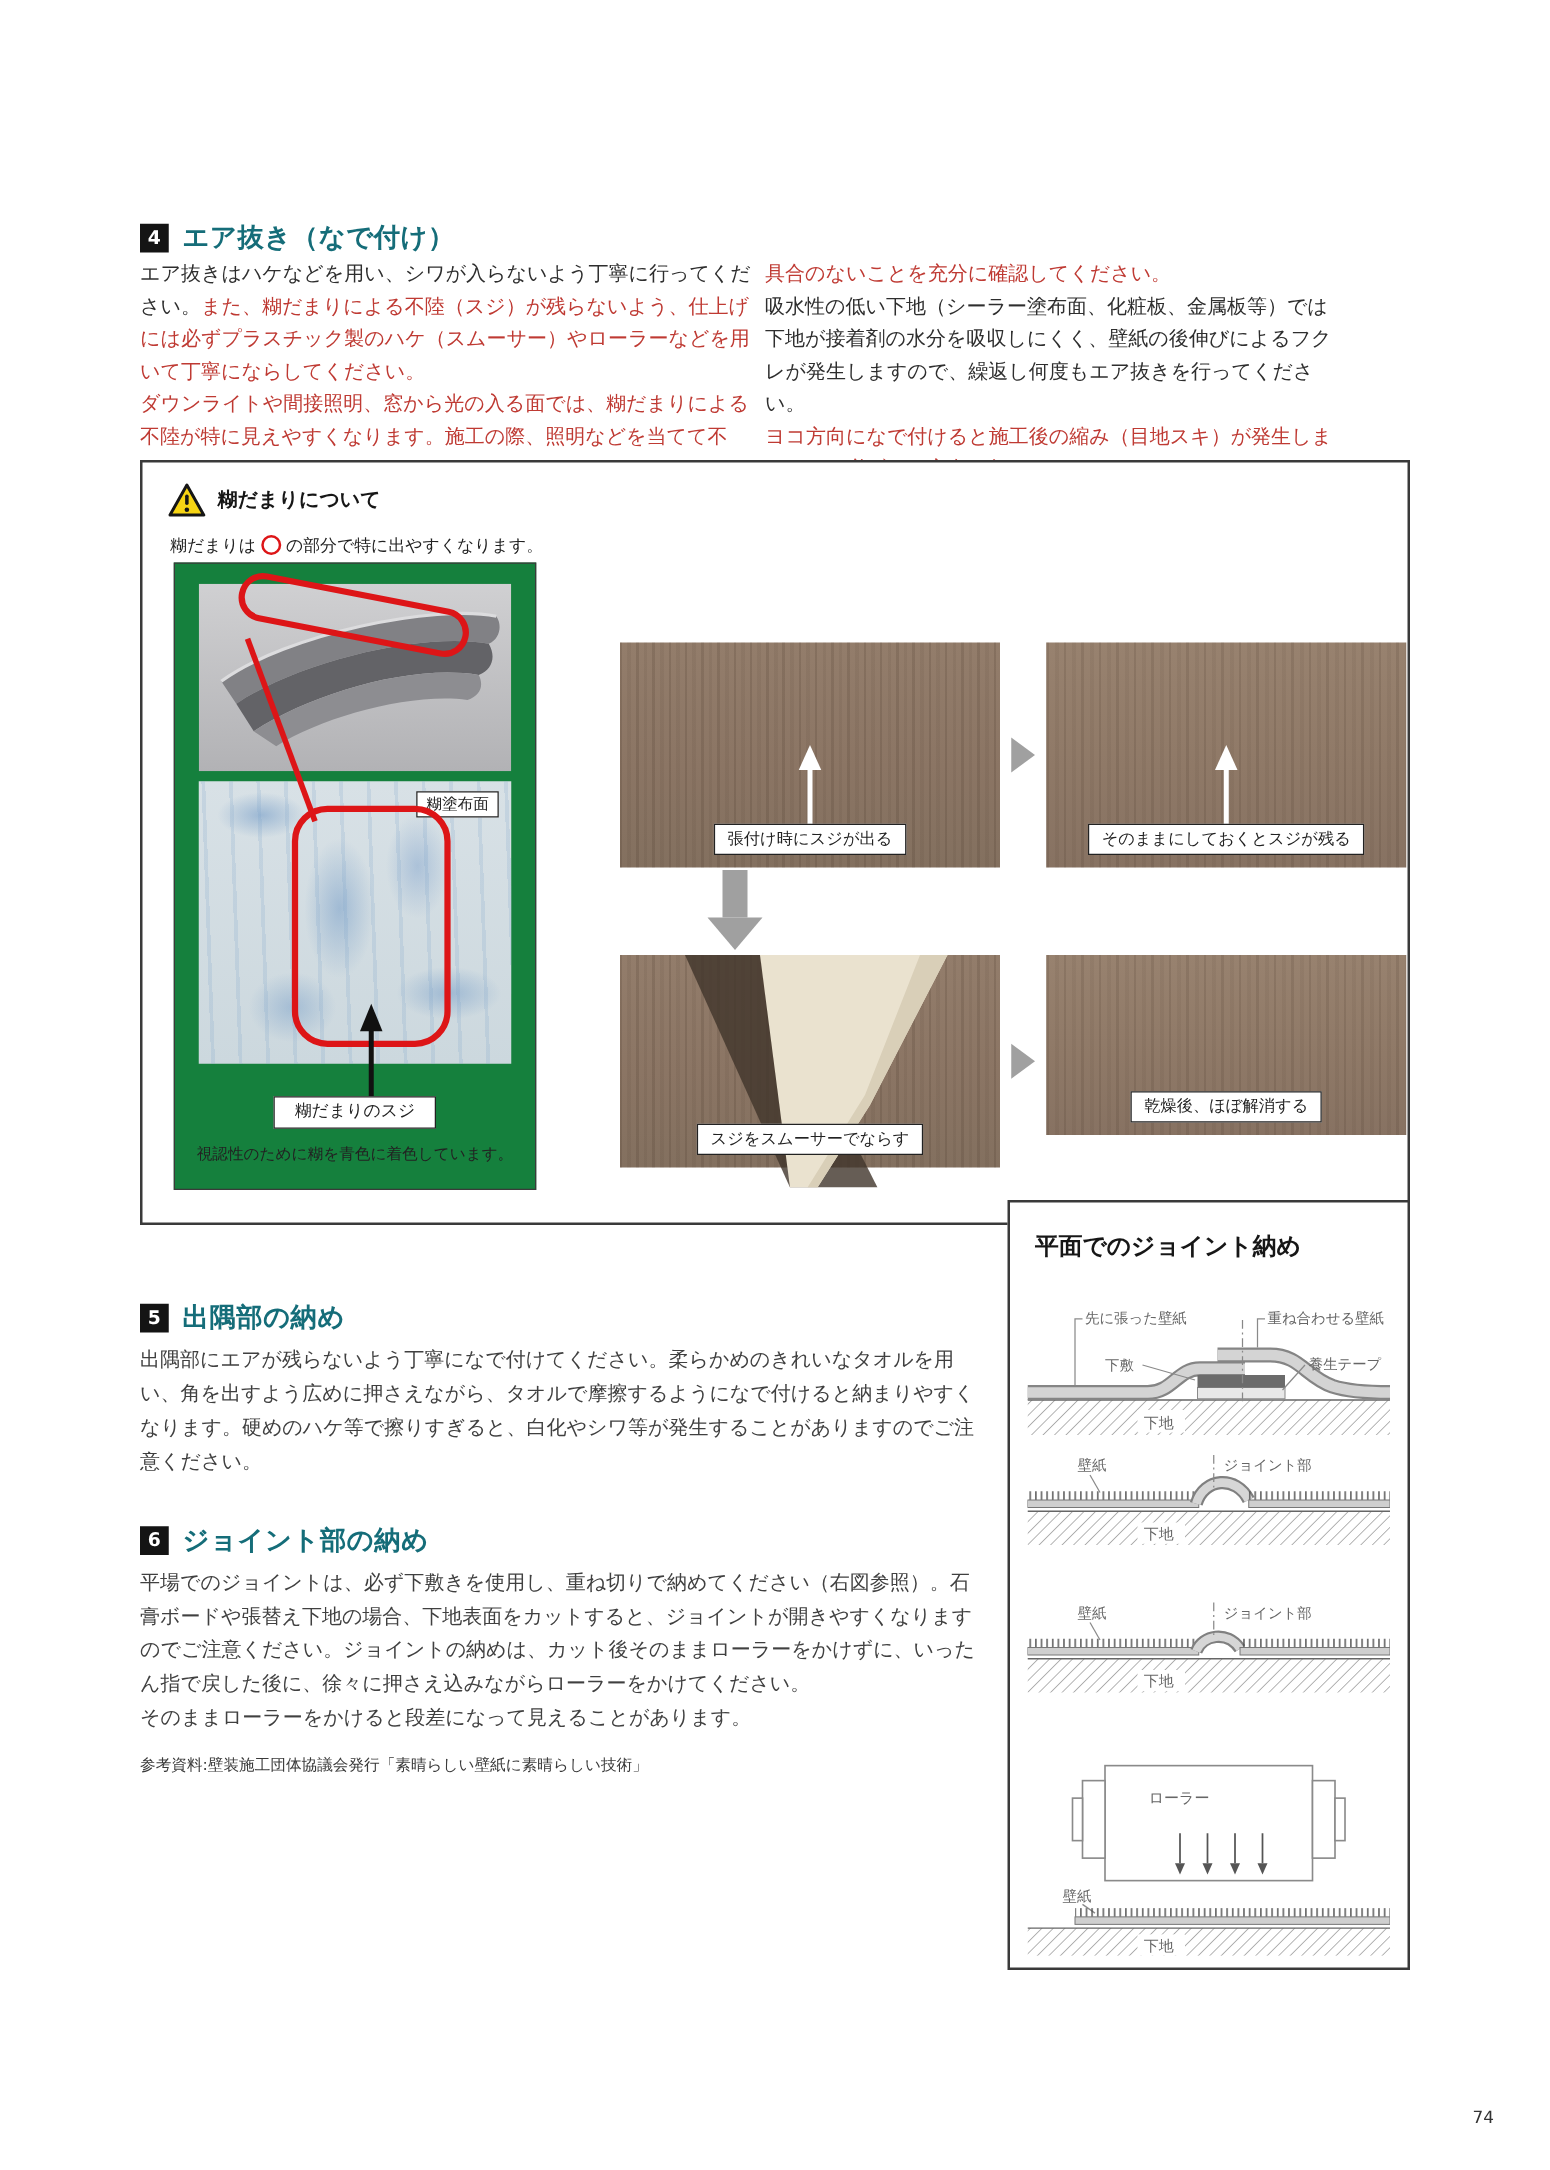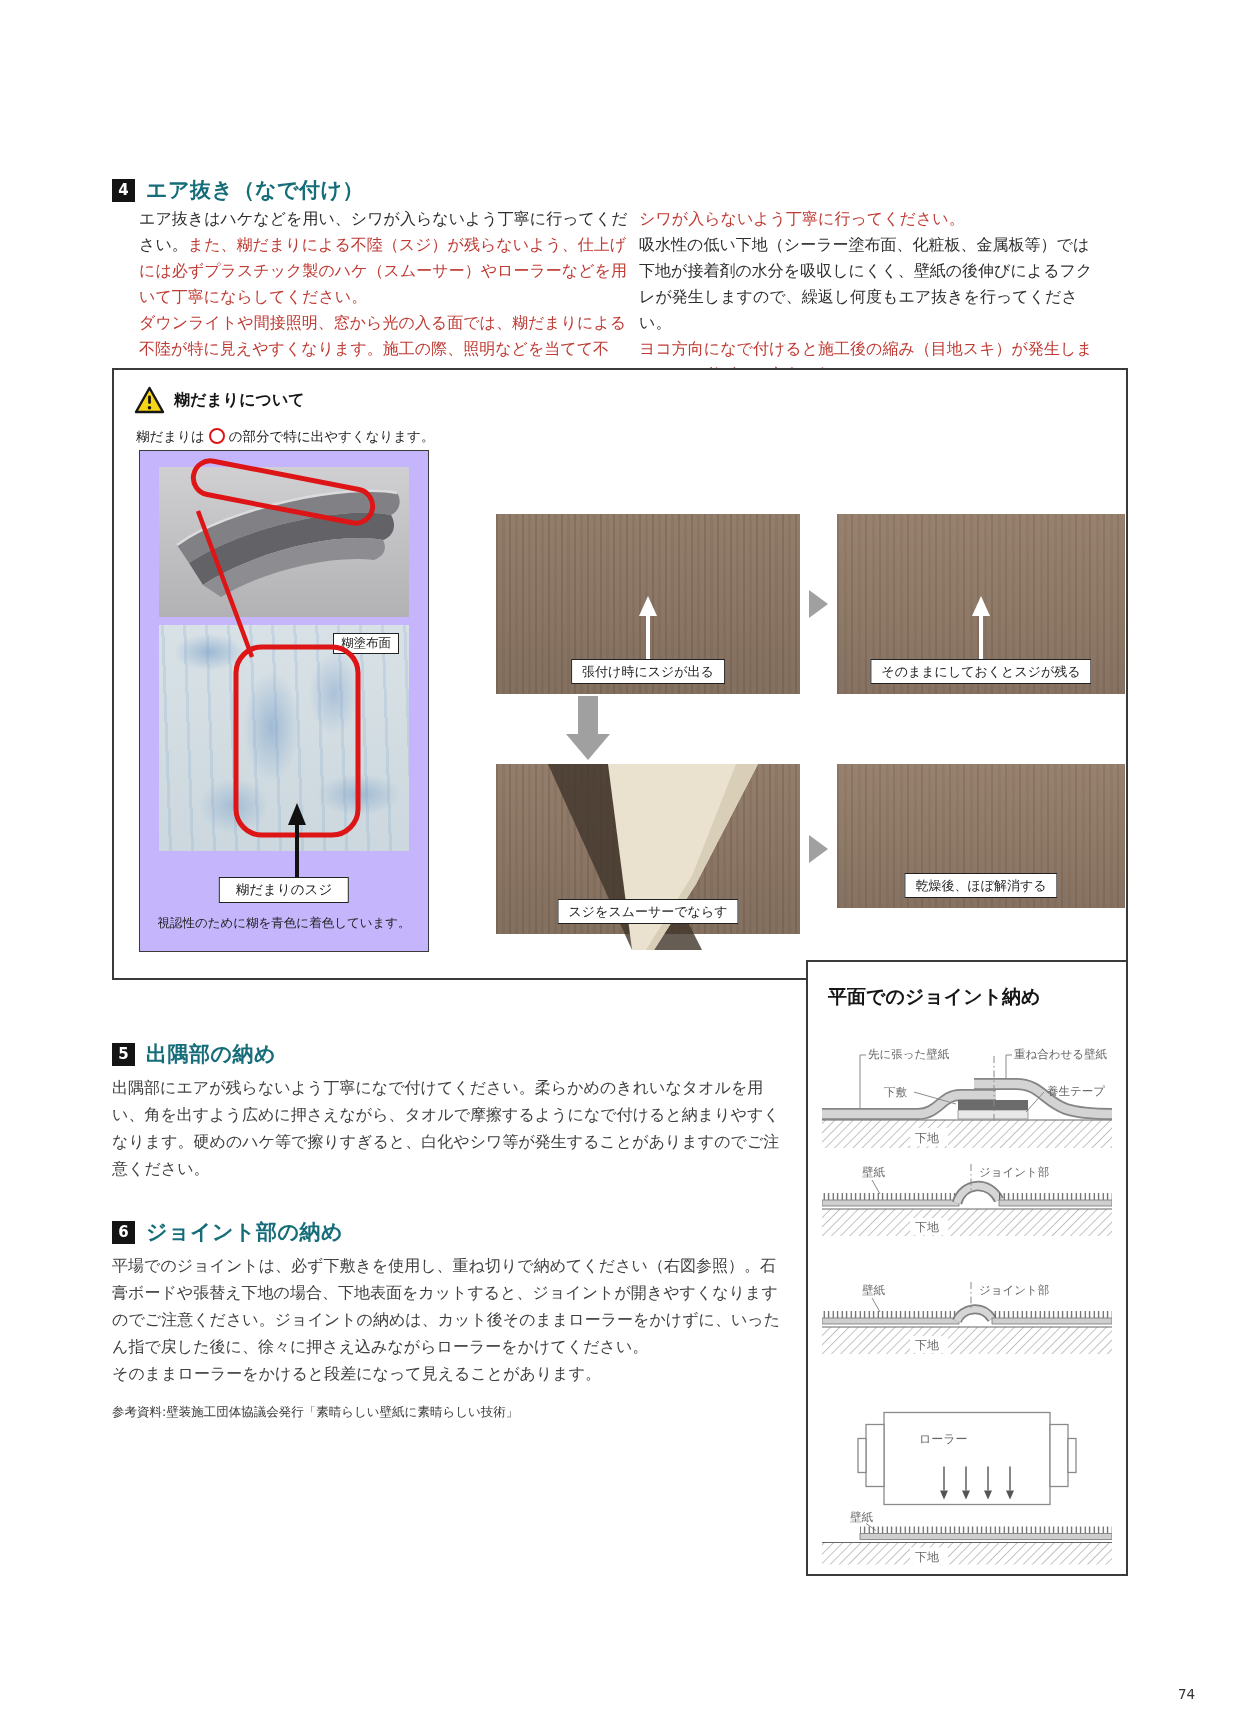--- a/index.html
+++ b/index.html
@@ -14,40 +14,40 @@
   
   .sec-header { display:flex; align-items:center; gap:11px; }
   .badge {
     width:23px; height:23px; background:#141414; color:#fff;
     font-weight:bold; font-size:15px; display:flex; align-items:center; justify-content:center;
     flex:0 0 auto;
   }
   .sec-title { font-size:21px; font-weight:bold; color:#156d79; letter-spacing:.5px; }
 
   
-  .cols { display:flex; justify-content:center; }
+  .cols { display:flex; justify-content:flex-start; }
   .col { font-size:16px; line-height:26px; }
   .col p { margin:0; }
   .seg-k { color:#2e2e2e; }
   .seg-r { color:#bf3a33; }
   .body-text { font-size:16px; line-height:27px; color:#404040; }
   .body-text p { margin:0; }
   .ref-text { font-size:12.5px; color:#3a3a3a; }
 
   
   .warn-box { border:2px solid #3a3a3a; background:#fff; }
   .warn-title-row { display:flex; align-items:center; gap:9px; }
   .warn-title { font-size:16px; font-weight:bold; color:#161616; }
   .warn-sub { font-size:13.5px; color:#222; display:flex; align-items:flex-start; }
   .inline-circle {
     display:inline-block; width:16px; height:16px; border:2.5px solid #dd1517;
     border-radius:50%; margin:0 4px; flex:0 0 auto;
   }
 
-  .sub-box { border:1.5px solid #3a3a3a; background:#c4b5fd; }
+  .sub-box { border:1.5px solid #3a3a3a; background:#15803d; }
   .blue-photo {
     background:
       repeating-linear-gradient(88deg, rgba(255,255,255,0) 0 10px, rgba(120,160,200,.20) 10px 13px, rgba(255,255,255,0) 13px 22px),
       radial-gradient(50px 26px at 20% 12%, rgba(100,145,195,.5), transparent 70%),
       radial-gradient(40px 80px at 45% 45%, rgba(100,145,195,.45), transparent 70%),
       radial-gradient(36px 60px at 70% 30%, rgba(110,150,200,.4), transparent 70%),
       radial-gradient(60px 30px at 80% 75%, rgba(100,145,195,.45), transparent 70%),
       radial-gradient(50px 40px at 30% 80%, rgba(100,145,195,.4), transparent 70%),
       linear-gradient(180deg,#d8e1e6,#ccd8de);
   }
@@ -107,21 +107,21 @@
     <div class="badge">4</div>
     <div class="sec-title">エア抜き（なで付け）</div>
   </div>
 
   <div class="cols abs" style="left:112px;top:206px;width:1016px;">
     <div class="col" style="width:500px;">
         <p><span class="seg-k">エア抜きはハケなどを用い、シワが入らないよう丁寧に行ってください。</span><span class="seg-r">また、糊だまりによる不陸（スジ）が残らないよう、仕上げには必ずプラスチック製のハケ（スムーサー）やローラーなどを用いて丁寧にならしてください。</span></p>
         <p><span class="seg-r">ダウンライトや間接照明、窓から光の入る面では、糊だまりによる不陸が特に見えやすくなります。施工の際、照明などを当てて不</span></p>
       </div>
     <div class="col" style="width:462px;">
-        <p><span class="seg-r">シワが入らないよう丁寧に行ってください。</span></p>
+        <p><span class="seg-r">具合のないことを充分に確認してください。</span></p>
         <p><span class="seg-k">吸水性の低い下地（シーラー塗布面、化粧板、金属板等）では下地が接着剤の水分を吸収しにくく、壁紙の後伸びによるフクレが発生しますので、繰返し何度もエア抜きを行ってください。</span></p>
         <p><span class="seg-r">ヨコ方向になで付けると施工後の縮み（目地スキ）が発生しますので、必ずタテ方向に行ってください。</span></p>
       </div>
   </div>
 
   <div class="warn-box abs" style="left:112px;top:368px;width:1016px;height:612px;">
 
     <div class="warn-title-row abs" style="left:20px;top:16px;">
       <svg width="31" height="28" viewBox="0 0 31 28">
         <path d="M15.5 2 L29 26 H2 Z" fill="#f7d514" stroke="#161616" stroke-width="2.4" stroke-linejoin="round"></path>

